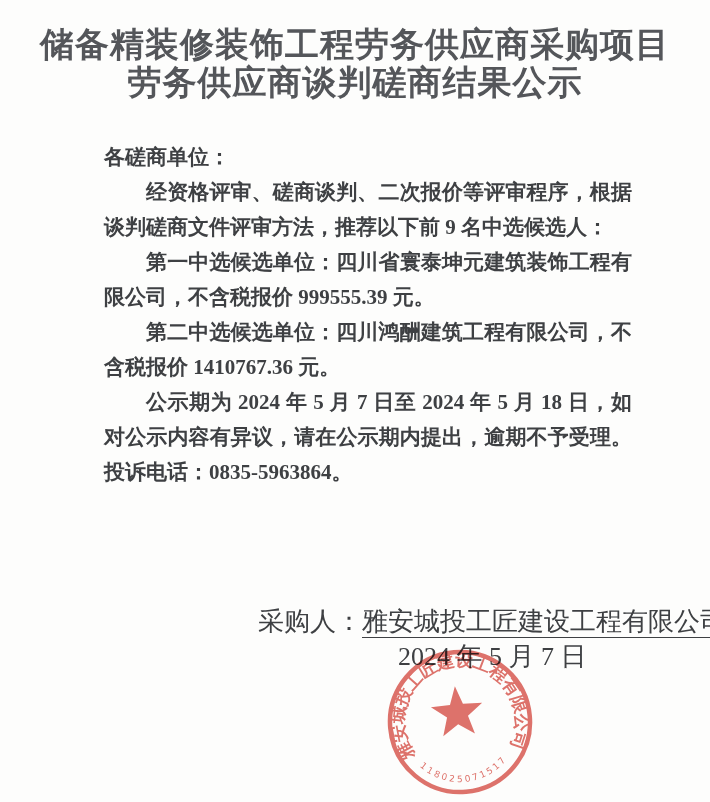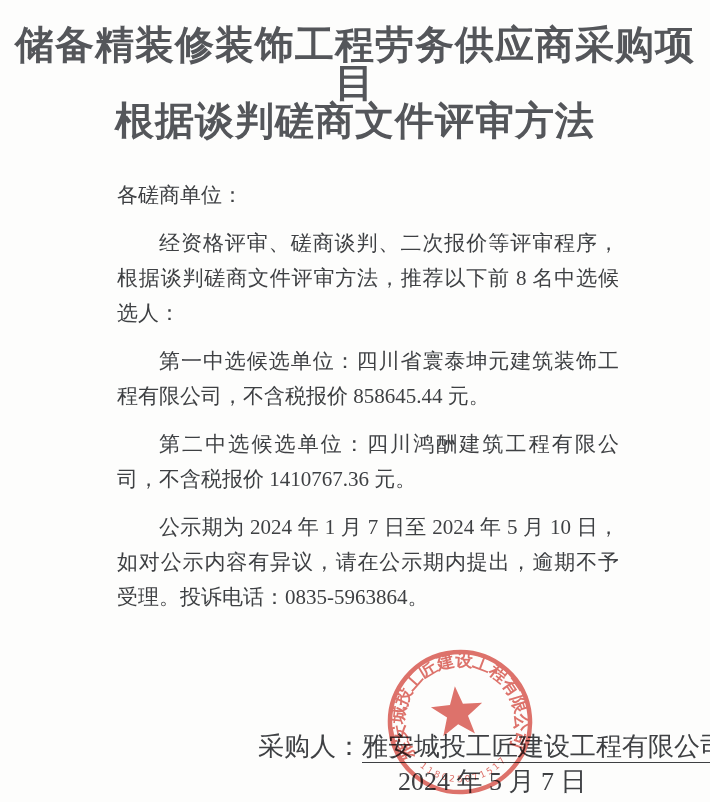--- a/index.html
+++ b/index.html
@@ -12,38 +12,39 @@
     width: 710px;
     height: 802px;
     background: #fdfdfc;
     overflow: hidden;
     font-family: "Liberation Serif", serif;
     color: #3e4043;
   }
   .title-block {
     padding-top: 26px;
     text-align: center;
-    font-size: 39px;
+    font-size: 34px;
     line-height: 38px;
     font-weight: bold;
     color: #54565a;
     letter-spacing: 1px;
   }
   .body-block {
     margin-left: 104px;
     margin-top: 38px;
     width: 528px;
     font-size: 21px;
     line-height: 35px;
     text-align: justify;
     text-justify: inter-ideograph;
   }
   .body-block p {
-    margin: 13px;
+    margin: 0;
     text-indent: 2em;
+    font-weight: bold;
   }
   .body-block p.salutation {
     text-indent: 0;
   }
   .sig-block {
     margin-left: 104px;
     margin-top: 114px;
     width: 528px;
     font-size: 26px;
     line-height: 35px;
@@ -89,29 +90,29 @@
     fill: #d8544b;
   }
 </style>
 </head>
 <body>
 
 <div class="page">
 
   <div class="title-block">
     <div>储备精装修装饰工程劳务供应商采购项目</div>
-    <div>根据谈判磋商文件评审方法</div>
+    <div>劳务供应商谈判磋商结果公示</div>
   </div>
 
   <div class="body-block">
     <p class="salutation">各磋商单位：</p>
-    <p>经资格评审、磋商谈判、二次报价等评审程序，根据谈判磋商文件评审方法，推荐以下前 8 名中选候选人：</p>
-    <p>第一中选候选单位：四川省寰泰坤元建筑装饰工程有限公司，不含税报价 858645.44 元。</p>
+    <p>经资格评审、磋商谈判、二次报价等评审程序，根据谈判磋商文件评审方法，推荐以下前 9 名中选候选人：</p>
+    <p>第一中选候选单位：四川省寰泰坤元建筑装饰工程有限公司，不含税报价 999555.39 元。</p>
     <p>第二中选候选单位：四川鸿酬建筑工程有限公司，不含税报价 1410767.36 元。</p>
-    <p>公示期为 2024 年 1 月 7 日至 2024 年 5 月 10 日，如对公示内容有异议，请在公示期内提出，逾期不予受理。投诉电话：0835-5963864。</p>
+    <p>公示期为 2024 年 5 月 7 日至 2024 年 5 月 18 日，如对公示内容有异议，请在公示期内提出，逾期不予受理。投诉电话：0835-5963864。</p>
   </div>
 
   <div class="sig-block">
     <div class="sig-line">
       <span>采购人：</span><span class="sig-company">雅安城投工匠建设工程有限公司</span>
     </div>
     <div class="sig-date">2024 年 5 月 7 日</div>
   </div>
 
   <div class="seal">

